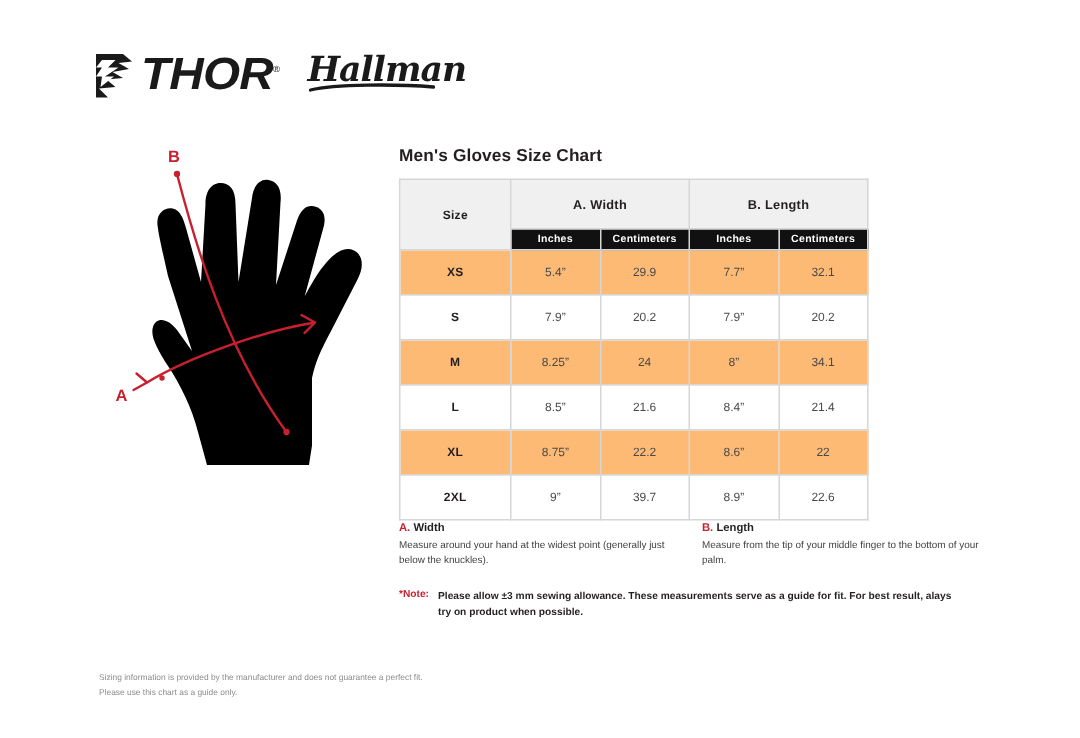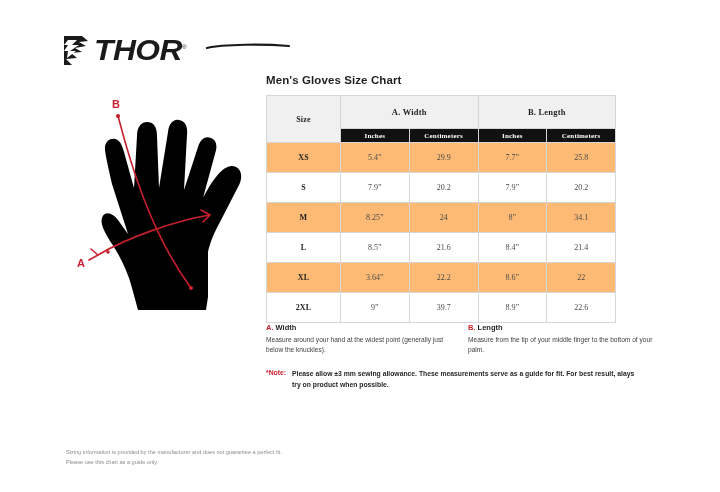--- a/index.html
+++ b/index.html
@@ -72,37 +72,36 @@
     left: 58px;
     top: 92px;
     width: 210px;
     height: 235px;
   }
 
   
   .right-col {
     position: absolute;
     left: 266px;
-    top: 74px;
+    top: 98px;
     width: 388px;
   }
   .chart-title {
     font-size: 11.5px;
     font-weight: bold;
     color: #231f20;
     margin: 0 0 9px 0;
     letter-spacing: 0.1px;
   }
 
   
   table.size-table {
     border-collapse: collapse;
-    width: 350px;
+    width: 313px;
     table-layout: fixed;
-    font-family: Liberation Serif, serif;
   }
   table.size-table th,
   table.size-table td {
     border: 1px solid #d6d6d6;
     text-align: center;
     vertical-align: middle;
   }
   th.size-head {
     background: #f0f0f0;
     font-size: 8px;
@@ -203,20 +202,21 @@
 
 <div class="logo-bar">
   <div class="thor-lockup">
     <svg class="thor-mark" width="30" height="33" viewBox="0 0 30 33">
       <path d="M2 2 L20 2 L26 7 L17 8 L24 12 L13 14 L20 18 L9 19 L15 24 L4 25 L10 31 L2 31 Z" fill="#1a1a1a"></path>
       <path d="M6 6 L15 6 L10 11 L17 11 L8 17 L14 17 L5 24 L6 17 L2 17 L6 11 L2 11 Z" fill="#ffffff"></path>
     </svg>
     <span class="thor-word"><span>THOR</span><span class="thor-tm">®</span></span>
   </div>
   <div class="hallman-wrap">
+    <span class="hallman-word">Hallman</span>
     <svg class="hallman-swash" width="86" height="7" viewBox="0 0 86 7">
       <path d="M2 5 C 18 1, 60 1, 84 3" stroke="#1a1a1a" stroke-width="2.2" fill="none" stroke-linecap="round"></path>
     </svg>
   </div>
 </div>
 
 <div class="hand-panel">
   <svg width="210" height="235" viewBox="0 0 210 235">
 
     <path fill="#000000" d="
@@ -283,21 +283,21 @@
         <th class="unit-head">Inches</th>
         <th class="unit-head">Centimeters</th>
       </tr>
     </thead>
     <tbody>
       <tr class="row-shade">
         <td class="size-cell">XS</td>
         <td class="val-cell">5.4”</td>
         <td class="val-cell">29.9</td>
         <td class="val-cell">7.7”</td>
-        <td class="val-cell">25.8</td>
+        <td class="val-cell">32.1</td>
       </tr>
       <tr class="row-plain">
         <td class="size-cell">S</td>
         <td class="val-cell">7.9”</td>
         <td class="val-cell">20.2</td>
         <td class="val-cell">7.9”</td>
         <td class="val-cell">20.2</td>
       </tr>
       <tr class="row-shade">
         <td class="size-cell">M</td>
@@ -308,21 +308,21 @@
       </tr>
       <tr class="row-plain">
         <td class="size-cell">L</td>
         <td class="val-cell">8.5”</td>
         <td class="val-cell">21.6</td>
         <td class="val-cell">8.4”</td>
         <td class="val-cell">21.4</td>
       </tr>
       <tr class="row-shade">
         <td class="size-cell">XL</td>
-        <td class="val-cell">3.64”</td>
+        <td class="val-cell">8.75”</td>
         <td class="val-cell">22.2</td>
         <td class="val-cell">8.6”</td>
         <td class="val-cell">22</td>
       </tr>
       <tr class="row-plain">
         <td class="size-cell">2XL</td>
         <td class="val-cell">9”</td>
         <td class="val-cell">39.7</td>
         <td class="val-cell">8.9”</td>
         <td class="val-cell">22.6</td>

